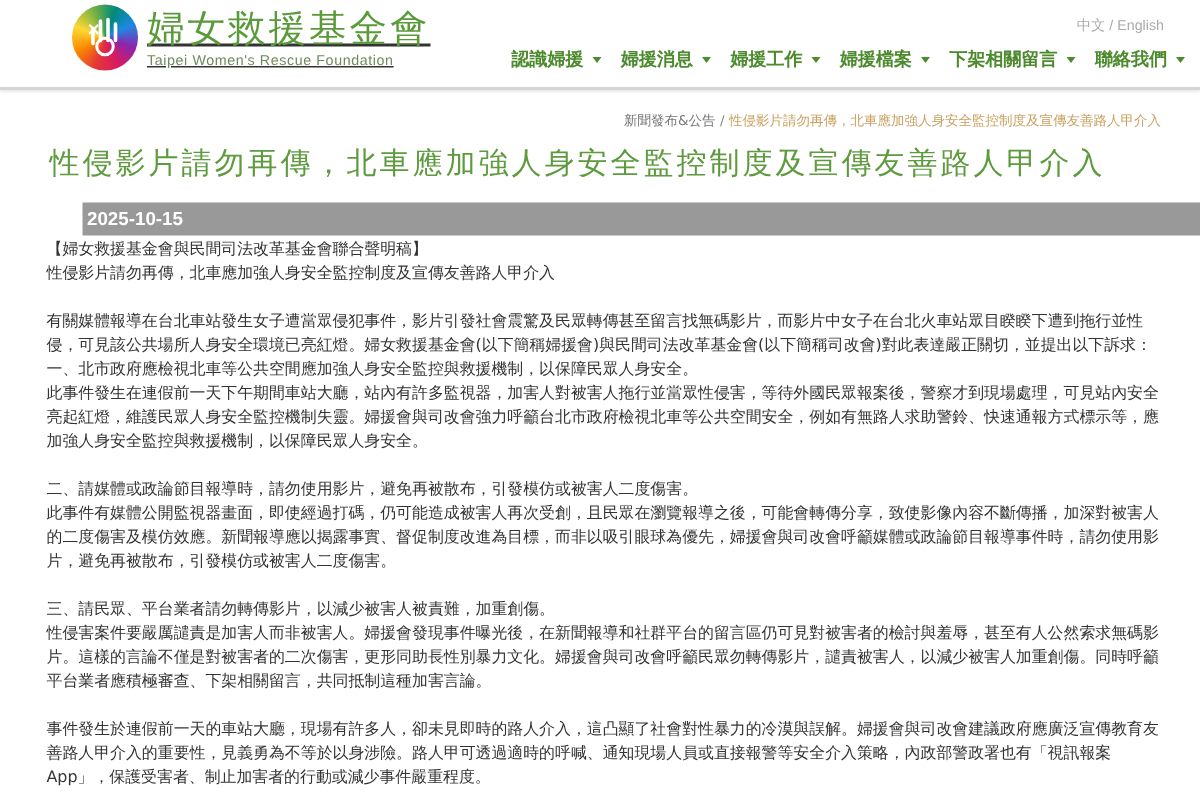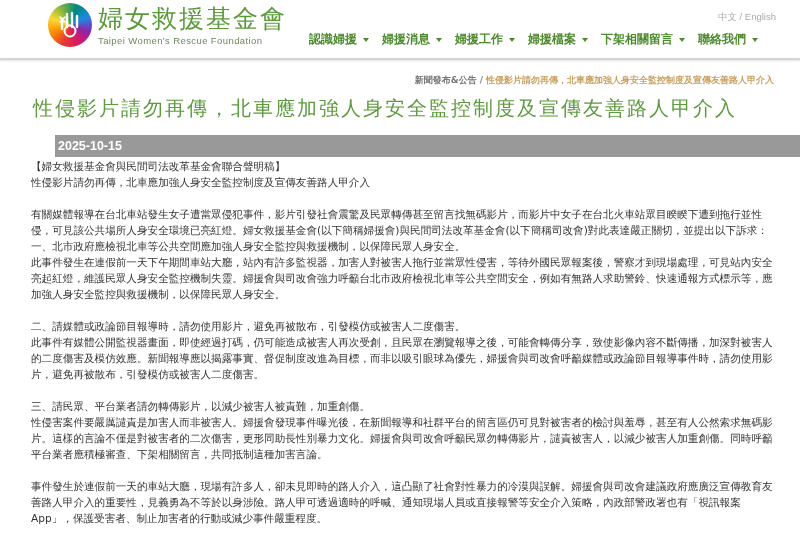--- a/index.html
+++ b/index.html
@@ -2,37 +2,37 @@
 <html><head>
   <meta charset="utf-8">
   <style>
     * { box-sizing: border-box; margin: 0; padding: 0; }
     html, body { width: 800px; height: 534px; overflow: hidden; background: #fff; }
     body { font-family: "DejaVu Sans", "Liberation Sans", sans-serif; color: #333; position: relative; }
 
     .header { position: absolute; left: 0; top: 0; width: 800px; height: 58px; background: #fff; }
     .header-rule { position: absolute; left: 0; top: 58px; width: 800px; height: 2px; background: #d4d4d4; box-shadow: 0 1px 2px rgba(0,0,0,0.12); }
 
-    .logo { position: absolute; left: 48px; top: 3px; display: flex; align-items: center; cursor: pointer; }
+    .logo { position: absolute; left: 48px; top: 3px; display: flex; align-items: center; cursor: pointer; text-decoration: underline; }
     .logo-mark { width: 44px; height: 44px; border-radius: 50%;
       background: conic-gradient(from 200deg, #e53935, #fb8c00, #fdd835, #7cb342, #00897b, #1e88e5, #8e24aa, #d81b60, #e53935);
       position: relative; }
     .logo-mark .hand { position: absolute; left: 10px; top: 6px; width: 26px; height: 30px; }
     .logo-text { margin-left: 6px; display: flex; flex-direction: column; }
     .logo-zh { font-size: 25px; color: #5a9a3a; letter-spacing: 2px; line-height: 30px; font-family: "DejaVu Sans", sans-serif; }
     .logo-en { font-size: 9.5px; color: #6d8a5a; letter-spacing: 0.4px; margin-top: 1px; font-family: "Liberation Sans", sans-serif; }
 
     .lang { position: absolute; right: 24px; top: 11px; font-size: 9.5px; color: #aaa; font-family: "Liberation Sans", sans-serif; }
     .lang span { cursor: pointer; }
 
-    .nav { position: absolute; right: 42px; top: 31px; display: flex; gap: 13px; }
+    .nav { position: absolute; right: 10px; top: 31px; display: flex; gap: 13px; }
     .nav-item { font-size: 12px; font-weight: bold; color: #4d8a2e; display: flex; align-items: center; cursor: pointer; white-space: nowrap; }
     .nav-item .caret { display: inline-block; margin-left: 6px; width: 0; height: 0; border-left: 3.5px solid transparent; border-right: 3.5px solid transparent; border-top: 4px solid #4d8a2e; }
 
-    .breadcrumb { position: absolute; right: 26px; top: 74px; font-size: 9px; white-space: nowrap; font-weight: bold; }
+    .breadcrumb { position: absolute; right: 26px; top: 74px; font-size: 9px; white-space: nowrap; }
     .breadcrumb .bc-parent { color: #777; cursor: pointer; }
     .breadcrumb .bc-sep { color: #888; margin: 0 3px; }
     .breadcrumb .bc-current { color: #c9a060; }
 
     .page-title { position: absolute; left: 33px; top: 95px; font-size: 20px; color: #5e9a3e; letter-spacing: 2px; white-space: nowrap; font-weight: normal; }
 
     .date-bar { position: absolute; left: 30px; top: 135px; width: 746px; height: 22px; background: #999999; color: #fff; font-size: 12.5px; font-weight: bold; line-height: 22px; padding-left: 3px; font-family: "Liberation Sans", sans-serif; margin-left: 25px; }
 
     .article { position: absolute; left: 31px; top: 158px; width: 748px; font-size: 10.6px; line-height: 16px; color: #333; }
     .article p { margin: 0; }

